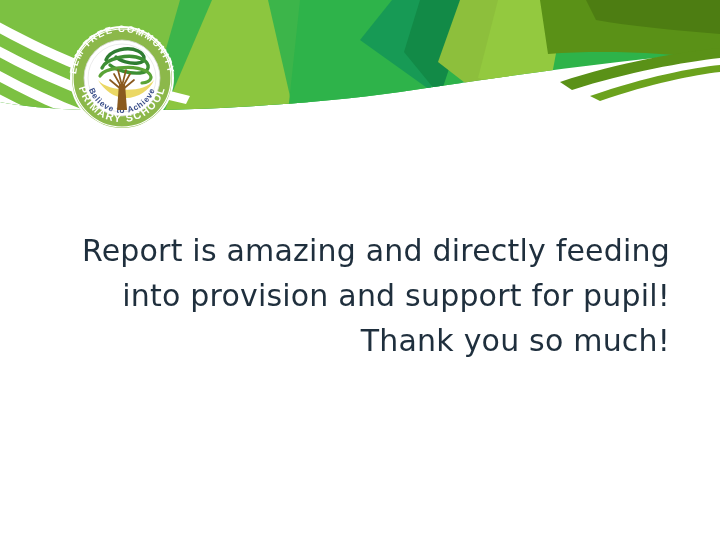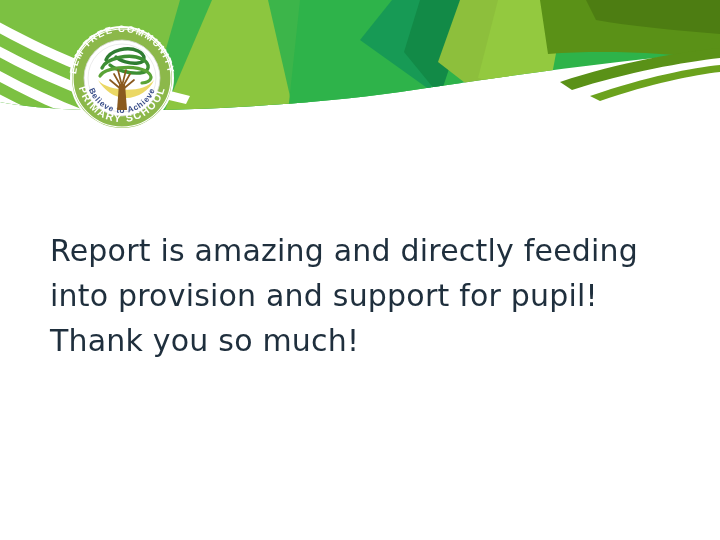--- a/index.html
+++ b/index.html
@@ -43,21 +43,21 @@
     height: 120px;
   }
   .logo svg { display: block; }
 
   
   .body-text {
     position: absolute;
     left: 50px;
     top: 228px;
     width: 620px;
-    text-align: left;
+    text-align: right;
     color: #1f2f3d;
     font-family: "DejaVu Sans", sans-serif;
     font-size: 30px;
     line-height: 45px;
     letter-spacing: 0.2px;
     font-weight: 400;
   }
 </style>
 </head>
 <body>

